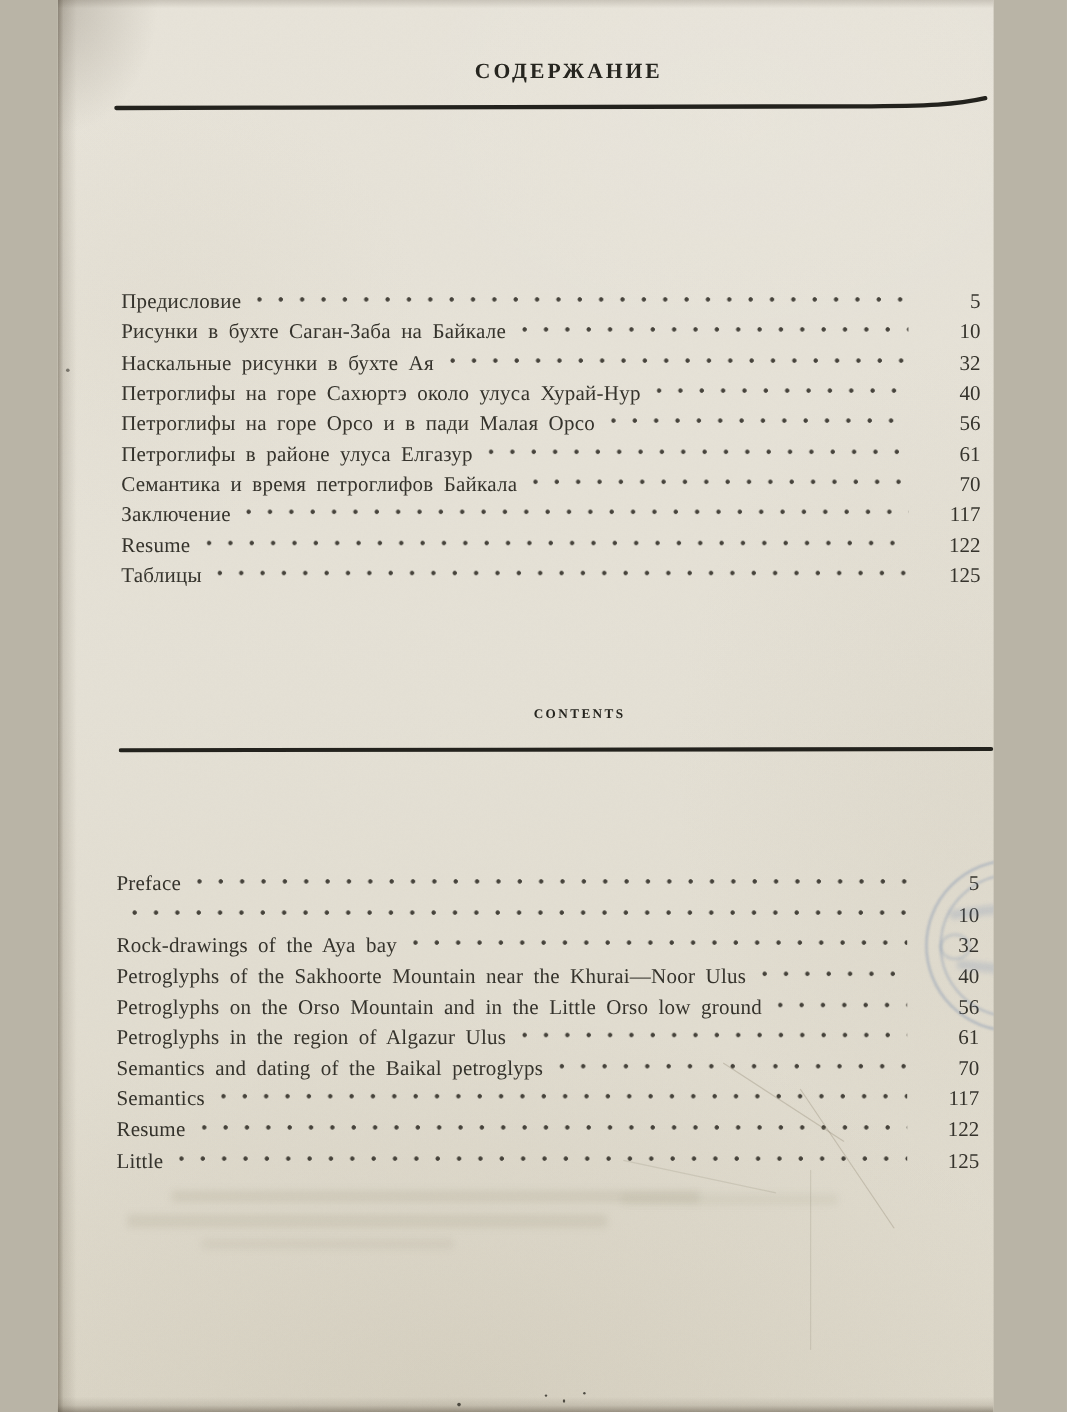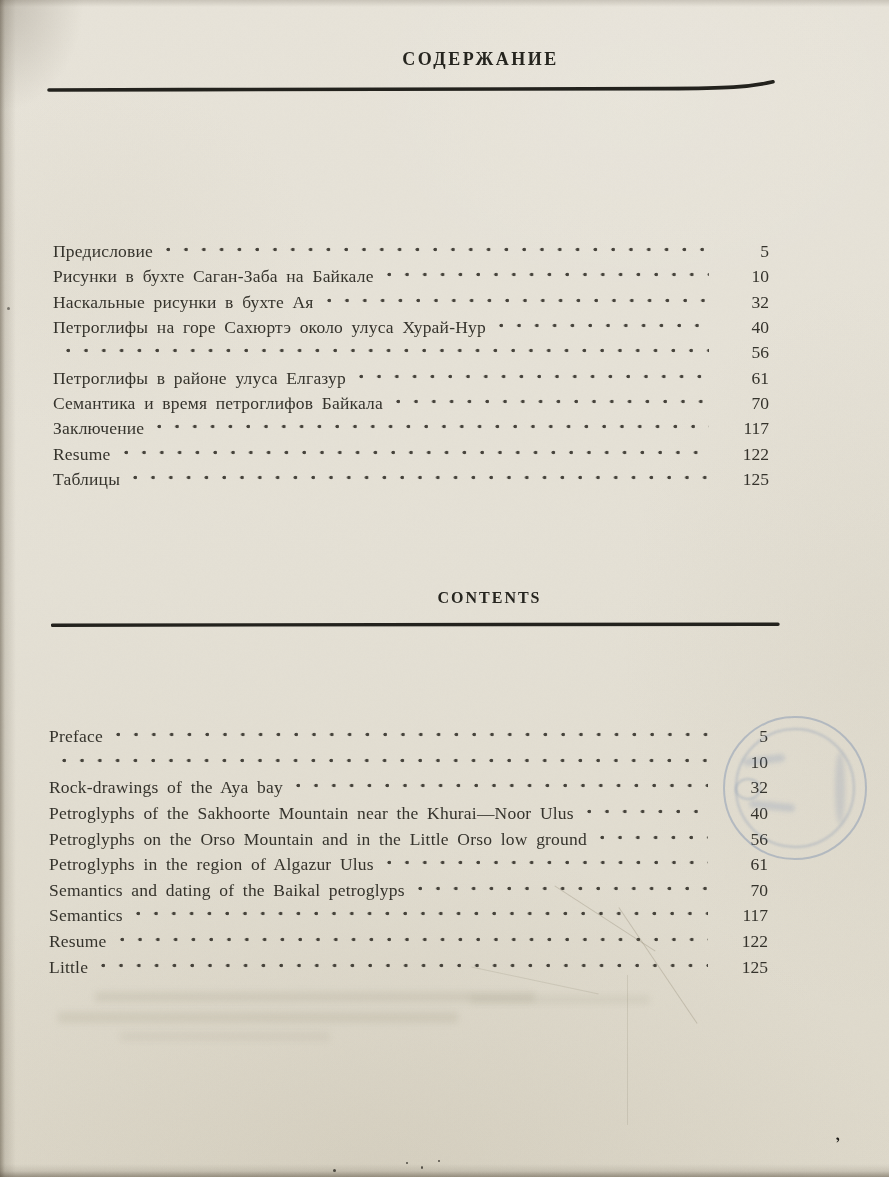--- a/index.html
+++ b/index.html
@@ -1,40 +1,41 @@
 <!DOCTYPE html>
 <html><head>
 <meta charset="utf-8">
 <style>
   html,body{margin:0;padding:0;background:#b9b4a6;}
   .page{
-    position:relative;width:889px;height:1177px;overflow:hidden;
+    position:relative;width:780px;height:1177px;overflow:hidden;
     background:
       radial-gradient(ellipse 520px 380px at 72% 8%, rgba(255,255,255,0.07), transparent 60%),
       radial-gradient(ellipse 820px 520px at 42% 100%, rgba(150,138,112,0.12), transparent 65%),
       radial-gradient(ellipse 420px 620px at 98% 55%, rgba(170,160,135,0.09), transparent 60%),
       radial-gradient(ellipse 300px 260px at 12% 22%, rgba(200,192,170,0.10), transparent 70%),
       linear-gradient(180deg,#e7e3d9 0%,#e4e0d5 50%,#ddd8ca 100%);
     font-family:"Liberation Serif","DejaVu Serif",serif;
     color:#35332c;
+    margin-left:48px;
   }
   
   .edge-left{position:absolute;left:0;top:0;bottom:0;width:16px;pointer-events:none;
     background:linear-gradient(90deg,rgba(82,72,55,.50) 0,rgba(82,72,55,.16) 5px,rgba(82,72,55,0) 16px);}
   .edge-bottom{position:absolute;left:0;right:0;bottom:0;height:13px;pointer-events:none;
     background:linear-gradient(0deg,rgba(70,60,45,.45) 0,rgba(70,60,45,.12) 6px,rgba(70,60,45,0) 13px);}
   .edge-top{position:absolute;left:0;top:0;width:100%;height:7px;pointer-events:none;
     background:linear-gradient(180deg,rgba(70,60,45,.18),rgba(70,60,45,0));}
   .corner-tl{position:absolute;left:0;top:0;width:120px;height:160px;pointer-events:none;
     background:radial-gradient(ellipse 120px 160px at 0 0,rgba(70,60,45,.22),transparent 70%);}
   
   .sec-title{position:absolute;left:0;width:100%;box-sizing:border-box;text-align:center;
     font-weight:700;color:#26251f;}
   .title-ru{top:49px;font-size:18px;letter-spacing:2.5px;padding-left:72px;}
-  .title-en{top:589px;font-size:16px;letter-spacing:2px;padding-left:90px;}
+  .title-en{top:589px;font-size:11px;letter-spacing:2px;padding-left:90px;}
   .rule{position:absolute;pointer-events:none;}
   .rule-1{left:47px;top:80px;}
   .rule-2{left:51px;top:620px;}
   
   .toc{position:absolute;}
   .toc-ru{left:53px;top:239px;width:716px;}
   .toc-en{left:49px;top:724px;width:719px;}
   .toc-row{display:flex;align-items:center;}
   .toc-ru .toc-row{height:25.3px;}
   .toc-en .toc-row{height:25.6px;}
@@ -103,20 +104,21 @@
       <span class="toc-label">Наскальные рисунки в бухте Ая</span>
       <span class="leader"></span>
       <span class="toc-num">32</span>
     </div>
     <div class="toc-row">
       <span class="toc-label">Петроглифы на горе Сахюртэ около улуса Хурай-Нур</span>
       <span class="leader"></span>
       <span class="toc-num">40</span>
     </div>
     <div class="toc-row">
+      <span class="toc-label">Петроглифы на горе Орсо и в пади Малая Орсо</span>
       <span class="leader"></span>
       <span class="toc-num">56</span>
     </div>
     <div class="toc-row">
       <span class="toc-label">Петроглифы в районе улуса Елгазур</span>
       <span class="leader"></span>
       <span class="toc-num">61</span>
     </div>
     <div class="toc-row">
       <span class="toc-label">Семантика и время петроглифов Байкала</span>

